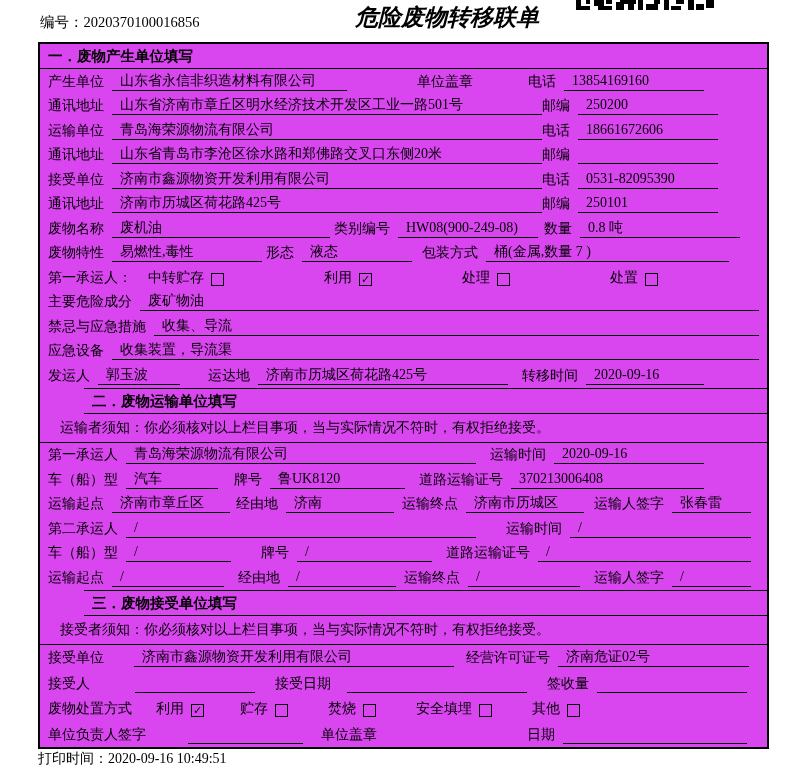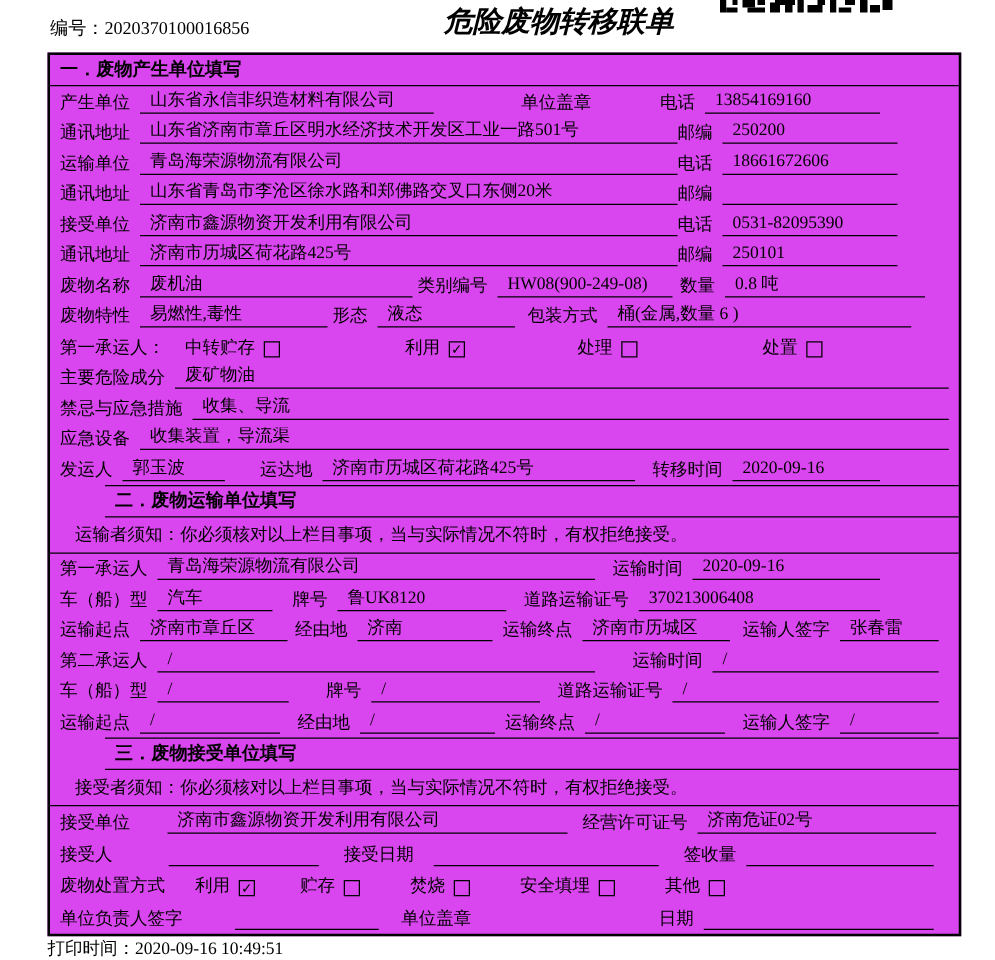--- a/index.html
+++ b/index.html
@@ -144,21 +144,21 @@
       <span class="lb ml6">数量</span>
       <span class="fv w160">0.8 吨</span>
     </div>
 
     <div class="row">
       <span class="lb">废物特性</span>
       <span class="fv w150">易燃性,毒性</span>
       <span class="lb ml4">形态</span>
       <span class="fv w110">液态</span>
       <span class="lb ml10">包装方式</span>
-      <span class="fv fx mr30">桶(金属,数量 6 )</span>
+      <span class="fv fx mr30">桶(金属,数量 7 )</span>
     </div>
 
     <div class="row">
       <span class="lb">第一承运人：</span>
       <span class="opt ml16">
         <span class="lb">中转贮存</span>
         <span class="cb"></span>
       </span>
       <span class="opt ml100">
         <span class="lb">利用</span>

